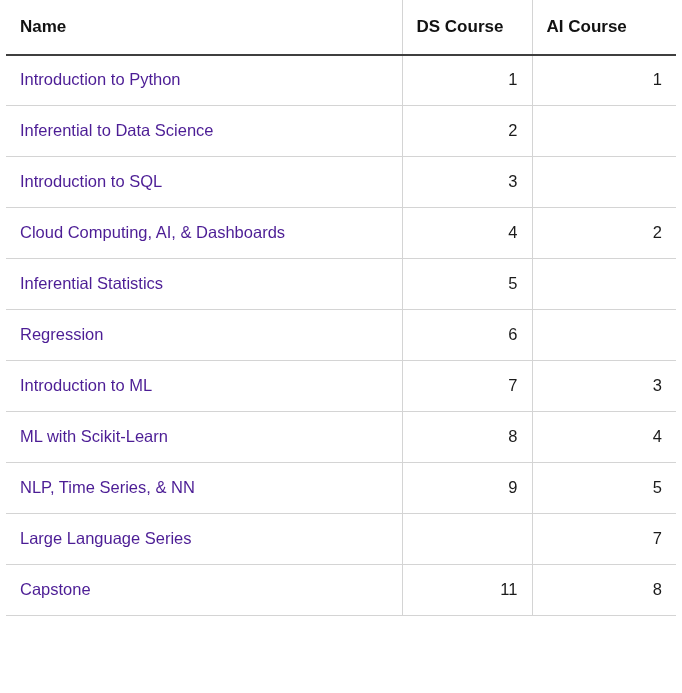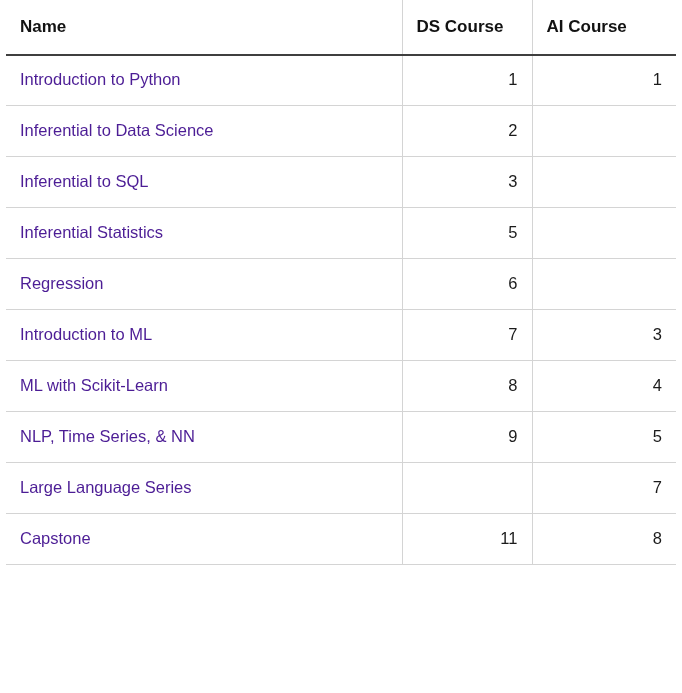--- a/index.html
+++ b/index.html
@@ -96,23 +96,28 @@
         <td class="name-cell">Introduction to Python</td>
         <td class="num-cell">1</td>
         <td class="num-cell">1</td>
       </tr>
       <tr>
         <td class="name-cell">Inferential to Data Science</td>
         <td class="num-cell">2</td>
         <td class="num-cell"></td>
       </tr>
       <tr>
-        <td class="name-cell">Inferential to SQL</td>
+        <td class="name-cell">Introduction to SQL</td>
         <td class="num-cell">3</td>
         <td class="num-cell"></td>
+      </tr>
+      <tr>
+        <td class="name-cell">Cloud Computing, AI, &amp; Dashboards</td>
+        <td class="num-cell">4</td>
+        <td class="num-cell">2</td>
       </tr>
       <tr>
         <td class="name-cell">Inferential Statistics</td>
         <td class="num-cell">5</td>
         <td class="num-cell"></td>
       </tr>
       <tr>
         <td class="name-cell">Regression</td>
         <td class="num-cell">6</td>
         <td class="num-cell"></td>

